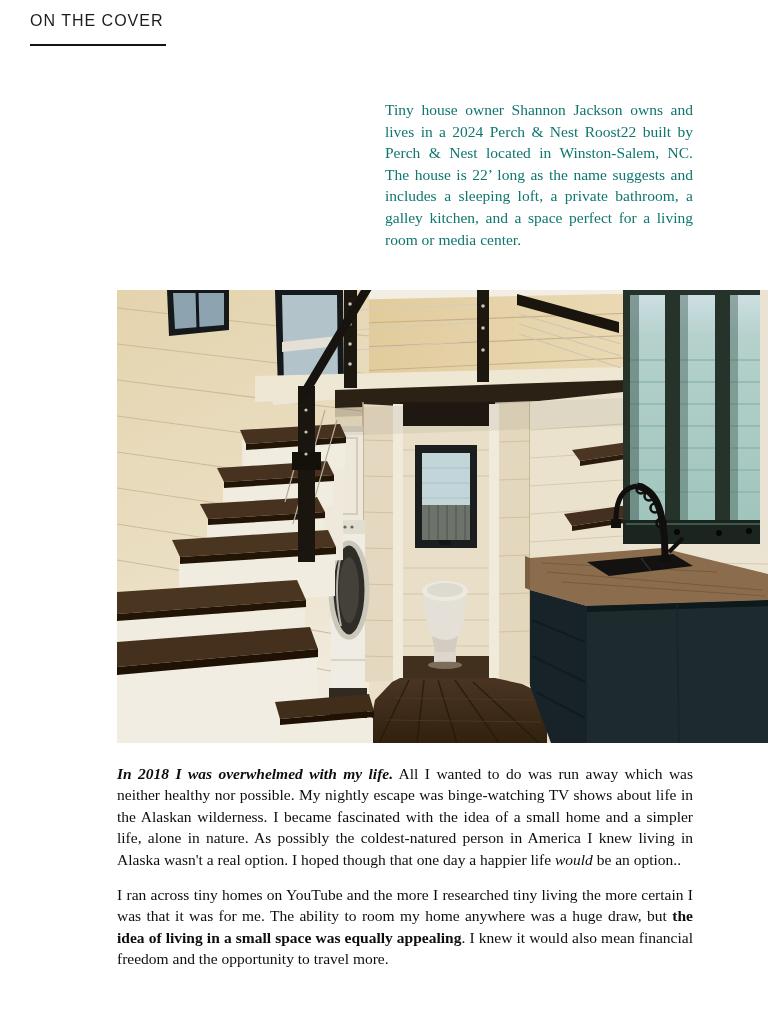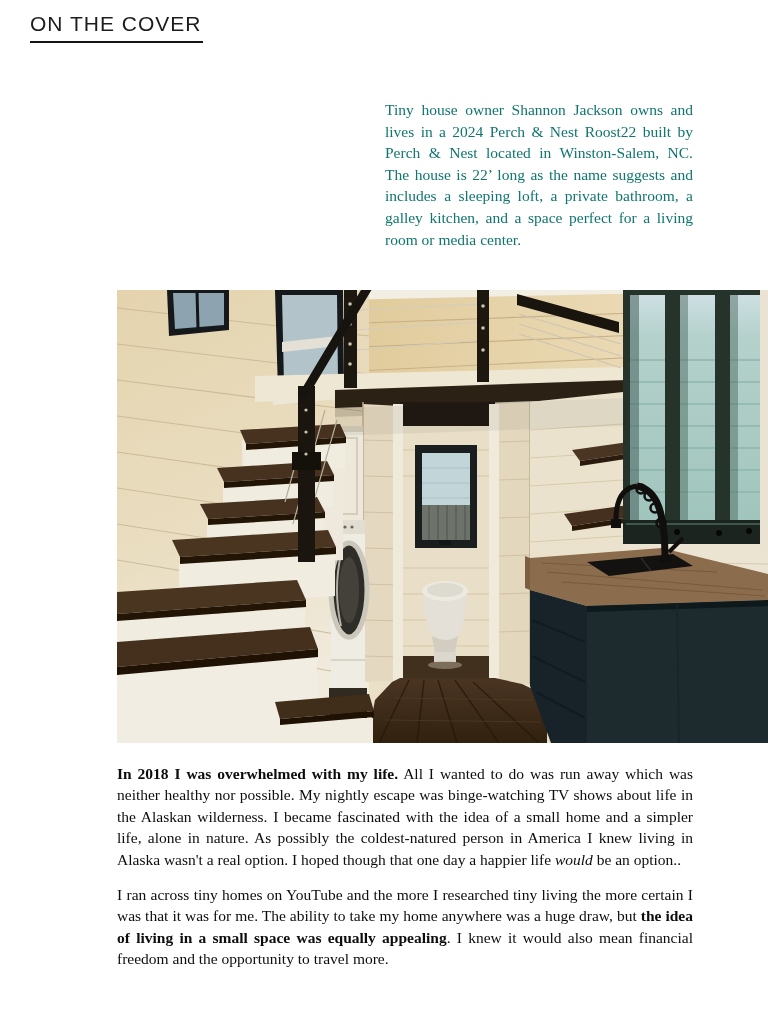--- a/index.html
+++ b/index.html
@@ -1,28 +1,28 @@
 <!DOCTYPE html>
 <html><head>
 <meta charset="utf-8">
 <style>
   html,body{margin:0;padding:0;background:#ffffff;}
   .page{position:relative;width:768px;height:1024px;background:#ffffff;overflow:hidden;
         font-family:"Liberation Serif", serif;}
   .kicker{position:absolute;left:30px;top:12px;display:inline-block;
-          font-family:"Liberation Sans", sans-serif;font-size:21px;letter-spacing:1px;
-          color:#1c1c1c;border-bottom:2.5px solid #141414;padding-bottom:5px;padding-right:2px;}
+          font-family:"Liberation Sans", sans-serif;font-size:16px;letter-spacing:1px;
+          color:#1c1c1c;border-bottom:2.5px solid #141414;padding-bottom:14px;padding-right:2px;}
   .caption{position:absolute;left:385px;top:99px;width:308px;
            font-size:15.5px;line-height:21.6px;text-align:justify;}
   .photo{position:absolute;left:117px;top:290px;width:651px;height:453px;margin:0;}
   .photo svg{display:block;width:100%;height:100%;}
   .article{position:absolute;left:117px;top:763px;width:576px;color:#0d0d0d;
            font-size:15.5px;line-height:21.4px;text-align:justify;}
   .article p{margin:0 0 14px 0;}
-  .lead{font-weight:bold;}
+  .lead{font-weight:bold;font-style:italic;}
 </style>
 </head>
 <body>
 
 <div class="page">
 
   <div class="kicker">ON THE COVER</div>
 
   <div class="caption" style="color: #0f766e;">Tiny house owner Shannon Jackson owns and lives in a 2024 Perch &amp; Nest Roost22 built by Perch &amp; Nest located in Winston-Salem, NC. The house is 22’ long as the name suggests and includes a sleeping loft, a private bathroom, a galley kitchen, and a space perfect for a living room or media center.</div>
 
@@ -350,16 +350,16 @@
           <circle cx="189" cy="164" r="1.6" fill="#cfc9b8"></circle>
       </g>
 
       <polygon points="218,118 510,108 510,136 218,146" fill="#000000" opacity="0.05"></polygon>
       <rect x="0" y="0" width="651" height="453" fill="#6b4a20" opacity="0.03"></rect>
     </svg>
   </figure>
 
   <div class="article">
     <p><span class="lead">In 2018 I was overwhelmed with my life.</span><span> All I wanted to do was run away which was neither healthy nor possible. My nightly escape was binge-watching TV shows about life in the Alaskan wilderness. I became fascinated with the idea of a small home and a simpler life, alone in nature. As possibly the coldest-natured person in America I knew living in Alaska wasn't a real option. I hoped though that one day a happier life </span><em>would</em><span> be an option..</span></p>
-    <p><span>I ran across tiny homes on YouTube and the more I researched tiny living the more certain I was that it was for me. The ability to take my home anywhere was a huge draw, but </span><strong>the idea of living in a small space was equally appealing</strong><span>. I knew it would also mean financial freedom and the opportunity to travel more.</span></p>
+    <p><span>I ran across tiny homes on YouTube and the more I researched tiny living the more certain I was that it was for me. The ability to room my home anywhere was a huge draw, but </span><strong>the idea of living in a small space was equally appealing</strong><span>. I knew it would also mean financial freedom and the opportunity to travel more.</span></p>
   </div>
 
 </div>
 
 </body></html>

